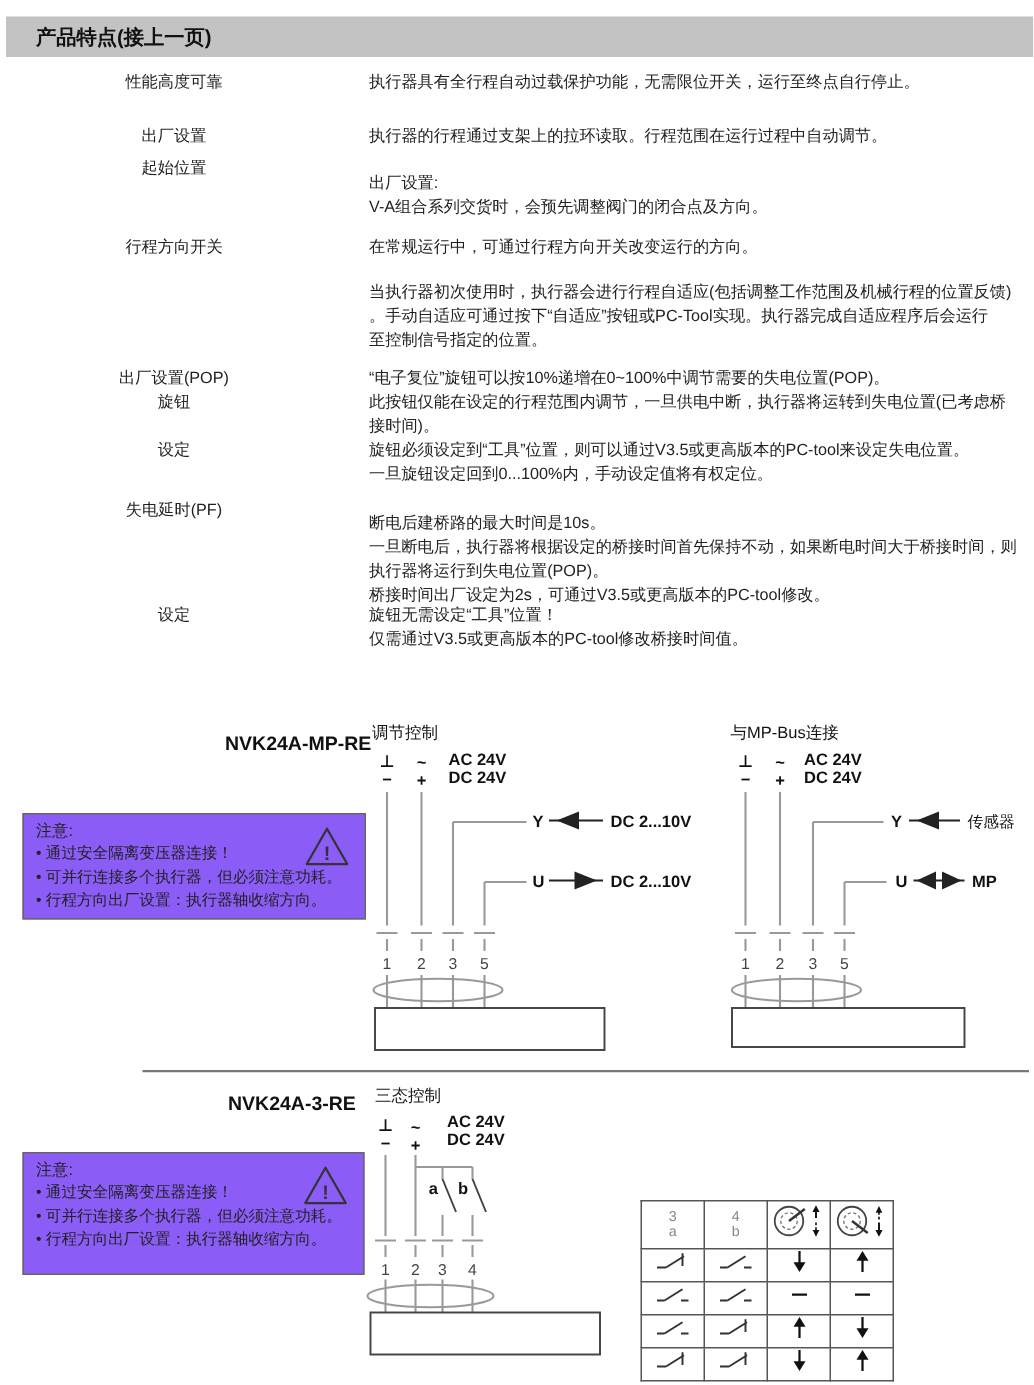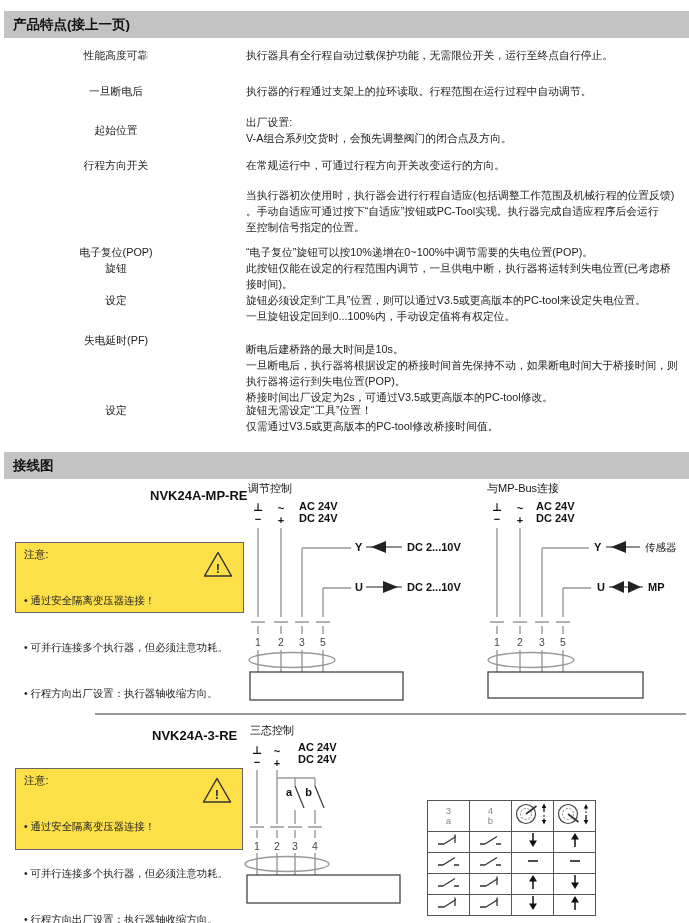--- a/index.html
+++ b/index.html
@@ -1,28 +1,28 @@
 <!DOCTYPE html>
 <html><head>
 <meta charset="utf-8">
 <style>
   html,body{margin:0;padding:0;background:#fff;}
   .page{position:relative;width:689px;height:923px;background:#fff;overflow:hidden;
         font-family:"Liberation Sans","DejaVu Sans",sans-serif;color:#1a1a1a;}
   .bar{position:absolute;left:4px;width:685px;height:27px;background:#c3c3c3;
-       font-weight:bold;font-size:13.5px;line-height:27px;padding-left:9px;
+       font-weight:bold;font-size:13.5px;line-height:27px;padding-left:20px;
        box-sizing:border-box;color:#111;}
   .feat-label{position:absolute;left:0;width:232px;text-align:center;
        font-size:10.8px;line-height:16px;white-space:pre-line;color:#222;}
   .feat-text{position:absolute;left:246px;width:446px;font-size:10.8px;
        line-height:16px;white-space:pre-line;color:#222;}
-  .notebox{position:absolute;border:1px solid #666;background:#fde047;
+  .notebox{position:absolute;border:1px solid #666;background:#8b5cf6;
        box-sizing:border-box;padding:4px 8px;}
   .notebox .nt{font-size:10.8px;line-height:15px;color:#222;}
-  .notebox .nb{font-size:10.4px;line-height:15.5px;color:#222;margin-top:31px;}
+  .notebox .nb{font-size:10.4px;line-height:15.5px;color:#222;}
   .notebox .nb::before{content:"• ";}
   .warn{position:absolute;right:9px;top:7px;}
   .ttbl-wrap{position:absolute;left:427px;top:800px;width:169px;height:103px;}
   table.ttbl{border-collapse:collapse;width:169px;height:103px;table-layout:fixed;}
   table.ttbl td{border:1px solid #555;text-align:center;vertical-align:middle;padding:0;}
   table.ttbl tr.hd td{height:30px;}
   table.ttbl tr.dr td{height:18px;}
   .hdtxt{font-size:9.5px;line-height:10px;color:#888;}
   svg text{font-family:"Liberation Sans","DejaVu Sans",sans-serif;}
   .wire{stroke:#999;stroke-width:1.4;fill:none;}
@@ -36,48 +36,47 @@
 </style>
 </head>
 <body>
 
 <div class="page">
 
   <div class="bar" style="top:11px">产品特点(接上一页)</div>
 
   <div class="feat-label" style="top:47px">性能高度可靠</div>
   <div class="feat-text" style="top:47px">执行器具有全行程自动过载保护功能，无需限位开关，运行至终点自行停止。</div>
-  <div class="feat-label" style="top:83px">一旦断电后</div>
+  <div class="feat-label" style="top:83px">出厂设置</div>
   <div class="feat-text" style="top:83px">执行器的行程通过支架上的拉环读取。行程范围在运行过程中自动调节。</div>
-  <div class="feat-label" style="top:122px">起始位置</div>
+  <div class="feat-label" style="top:104px">起始位置</div>
   <div class="feat-text" style="top:114px">出厂设置:
 V-A组合系列交货时，会预先调整阀门的闭合点及方向。</div>
   <div class="feat-label" style="top:157px">行程方向开关</div>
   <div class="feat-text" style="top:157px">在常规运行中，可通过行程方向开关改变运行的方向。</div>
   <div class="feat-text" style="top:187px">当执行器初次使用时，执行器会进行行程自适应(包括调整工作范围及机械行程的位置反馈)
 。手动自适应可通过按下“自适应”按钮或PC-Tool实现。执行器完成自适应程序后会运行
 至控制信号指定的位置。</div>
-  <div class="feat-label" style="top:244px">电子复位(POP)
+  <div class="feat-label" style="top:244px">出厂设置(POP)
 旋钮</div>
   <div class="feat-text" style="top:244px">“电子复位”旋钮可以按10%递增在0~100%中调节需要的失电位置(POP)。
 此按钮仅能在设定的行程范围内调节，一旦供电中断，执行器将运转到失电位置(已考虑桥
 接时间)。</div>
   <div class="feat-label" style="top:292px">设定</div>
   <div class="feat-text" style="top:292px">旋钮必须设定到“工具”位置，则可以通过V3.5或更高版本的PC-tool来设定失电位置。
 一旦旋钮设定回到0...100%内，手动设定值将有权定位。</div>
   <div class="feat-label" style="top:332px">失电延时(PF)</div>
   <div class="feat-text" style="top:341px">断电后建桥路的最大时间是10s。
 一旦断电后，执行器将根据设定的桥接时间首先保持不动，如果断电时间大于桥接时间，则
 执行器将运行到失电位置(POP)。
 桥接时间出厂设定为2s，可通过V3.5或更高版本的PC-tool修改。</div>
   <div class="feat-label" style="top:402px">设定</div>
   <div class="feat-text" style="top:402px">旋钮无需设定“工具”位置！
 仅需通过V3.5或更高版本的PC-tool修改桥接时间值。</div>
 
-  <div class="bar" style="top:452px">接线图</div>
 
   <svg style="position:absolute;left:0;top:480px;" width="689" height="443" viewBox="0 480 689 443">
 
     <text class="mdl" x="150" y="500">NVK24A-MP-RE</text>
     <text class="t11" x="248" y="492">调节控制</text>
     <text class="t11 bld" x="258" y="511" text-anchor="middle">⊥</text>
     <text class="t11 bld" x="258" y="523" text-anchor="middle">−</text>
     <text class="t11 bld" x="281" y="512" text-anchor="middle">~</text>
     <text class="t11 bld" x="281" y="524" text-anchor="middle">+</text>
     <text class="t11 bld" x="299" y="510">AC 24V</text>

